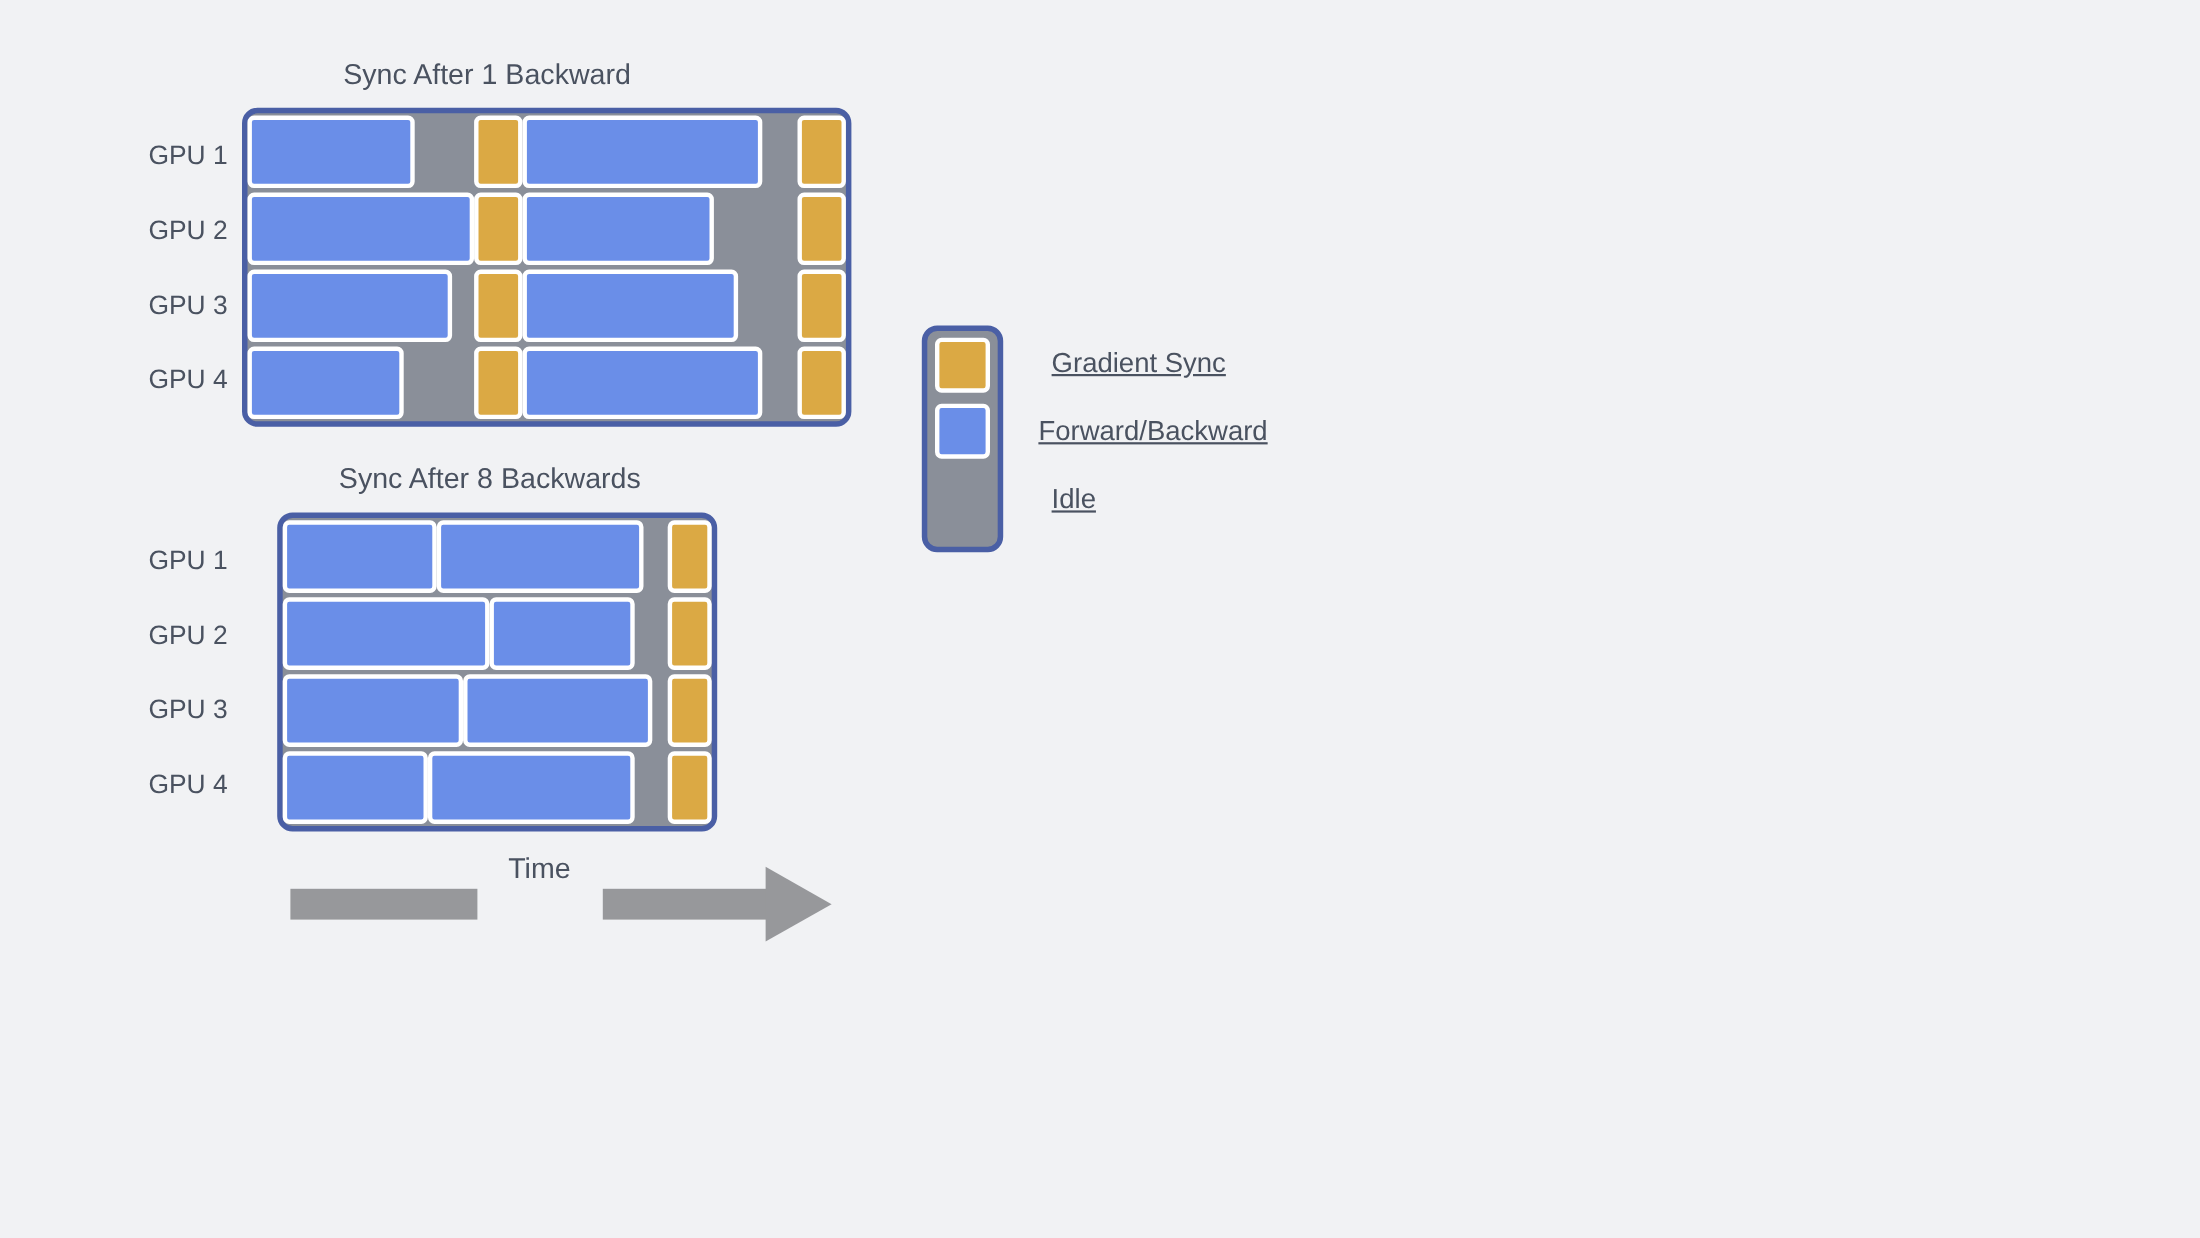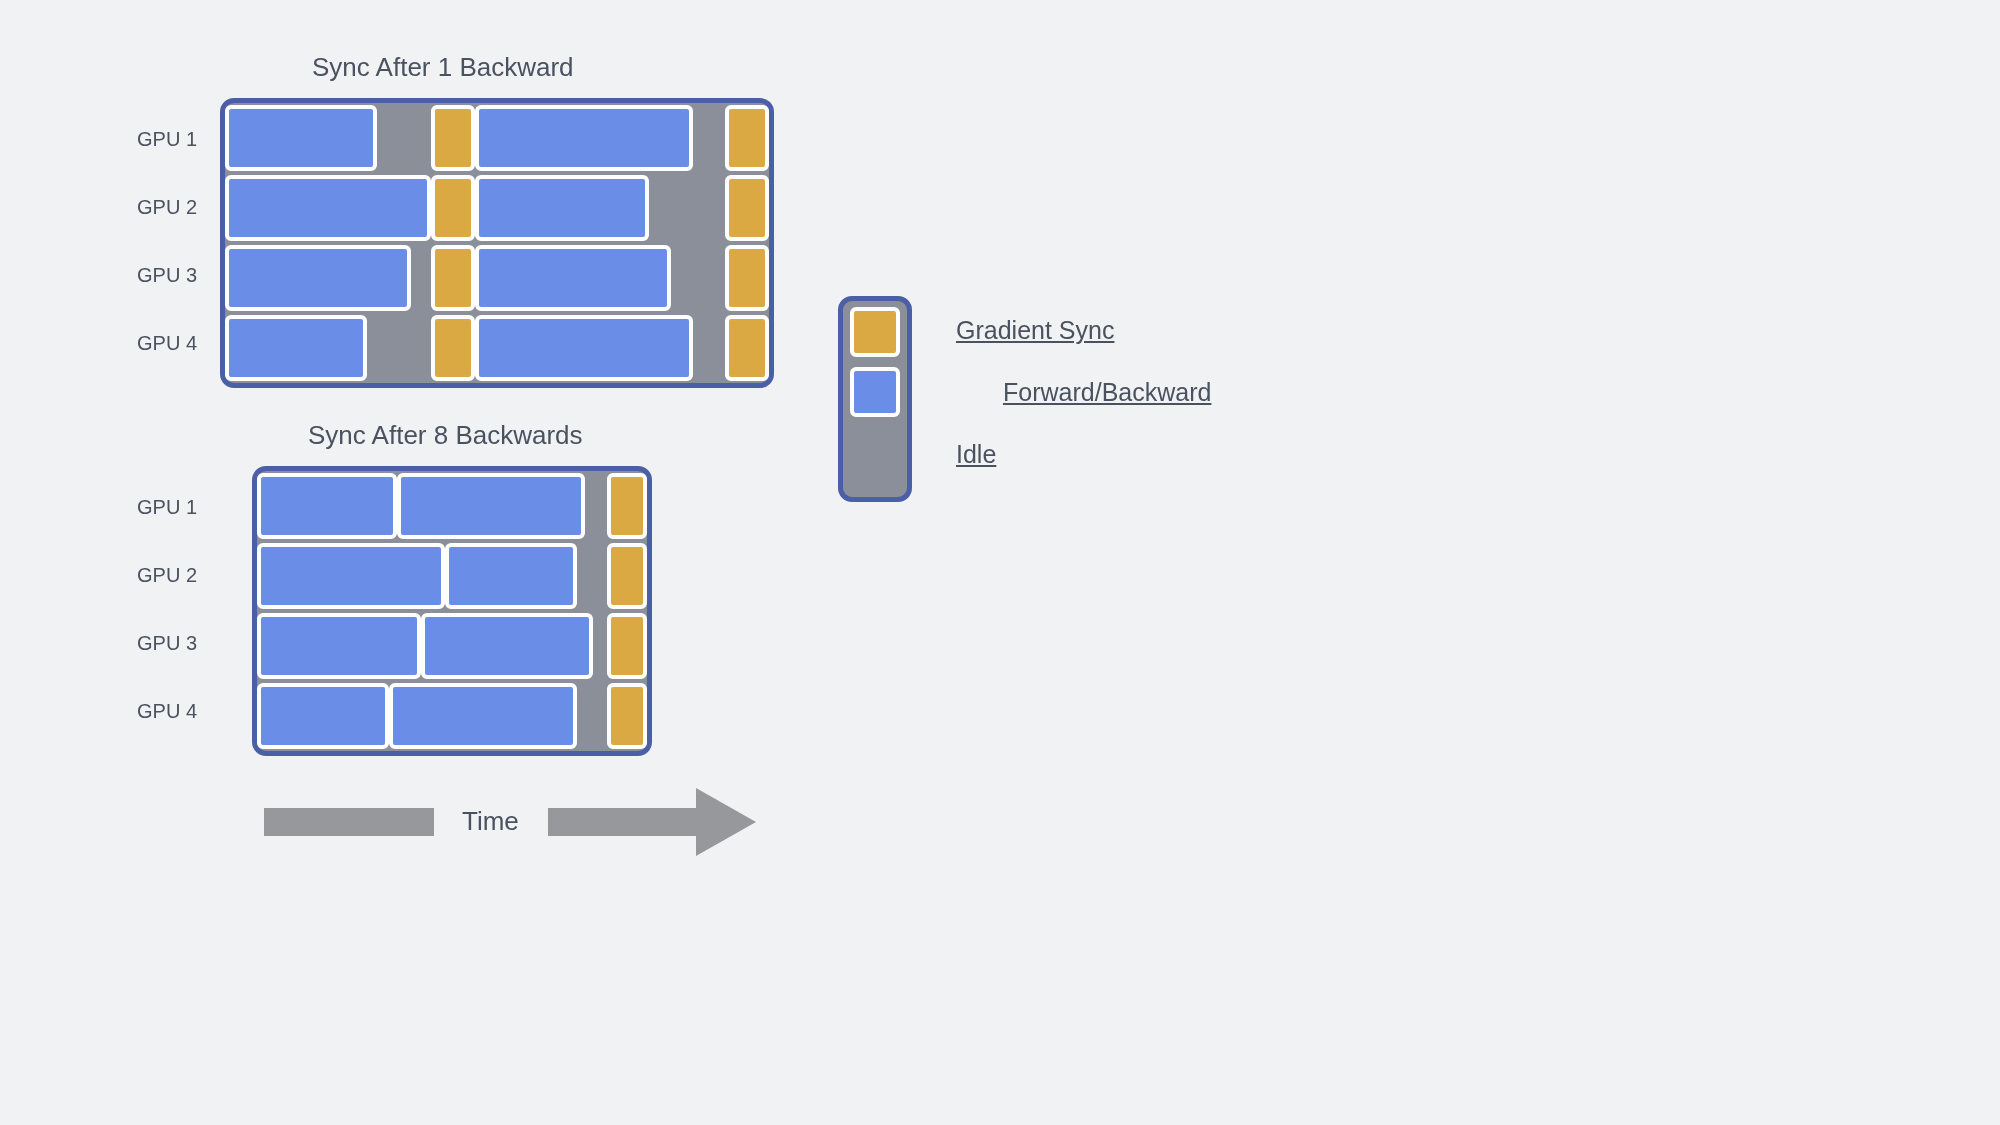--- a/index.html
+++ b/index.html
@@ -29,22 +29,22 @@
   }
   .label {
     position: absolute;
     color: var(--ink);
     white-space: nowrap;
   }
   .title {
     font-size: 26px;
   }
   .gpu-label {
-    font-size: 20px;
-    text-align: center;
+    font-size: 24px;
+    text-align: right;
     width: 80px;
   }
   .frame {
     position: absolute;
     background: var(--frame-bg);
     border: 5px solid var(--frame-border);
     border-radius: 14px;
     box-sizing: border-box;
   }
   .blk {
@@ -135,21 +135,21 @@
     <div class="blk compute" style="left:132px; top:212px; width:188px; height:66px;"></div>
     <div class="blk sync" style="left:350px; top:212px; width:40px;  height:66px;"></div>
   </div>
 
   <div class="frame" style="left:806px; top:296px; width:74px; height:206px;">
     <div class="blk sync" style="left:7px; top:6px;  width:50px; height:50px;"></div>
     <div class="blk compute" style="left:7px; top:66px; width:50px; height:50px;"></div>
 
   </div>
   <div class="legend-text" style="left:924px; top:316px;">Gradient Sync</div>
-  <div class="legend-text" style="left:971px; top:378px;">Forward/Backward</div>
+  <div class="legend-text" style="left:912px; top:378px;">Forward/Backward</div>
   <div class="legend-text" style="left:924px; top:440px;text-align:right;">Idle</div>
 
   <div class="time-bar" style="left:232px; top:808px; width:170px;"></div>
-  <div class="label" style="left:430px; top:806px; font-size:26px;">Time</div>
+  <div class="label" style="left:430px; top:774px; font-size:26px;">Time</div>
   <div class="time-bar" style="left:516px; top:808px; width:150px;"></div>
   <div class="time-arrow" style="left:664px; top:788px;"></div>
 
 </div>
 
 </body></html>

